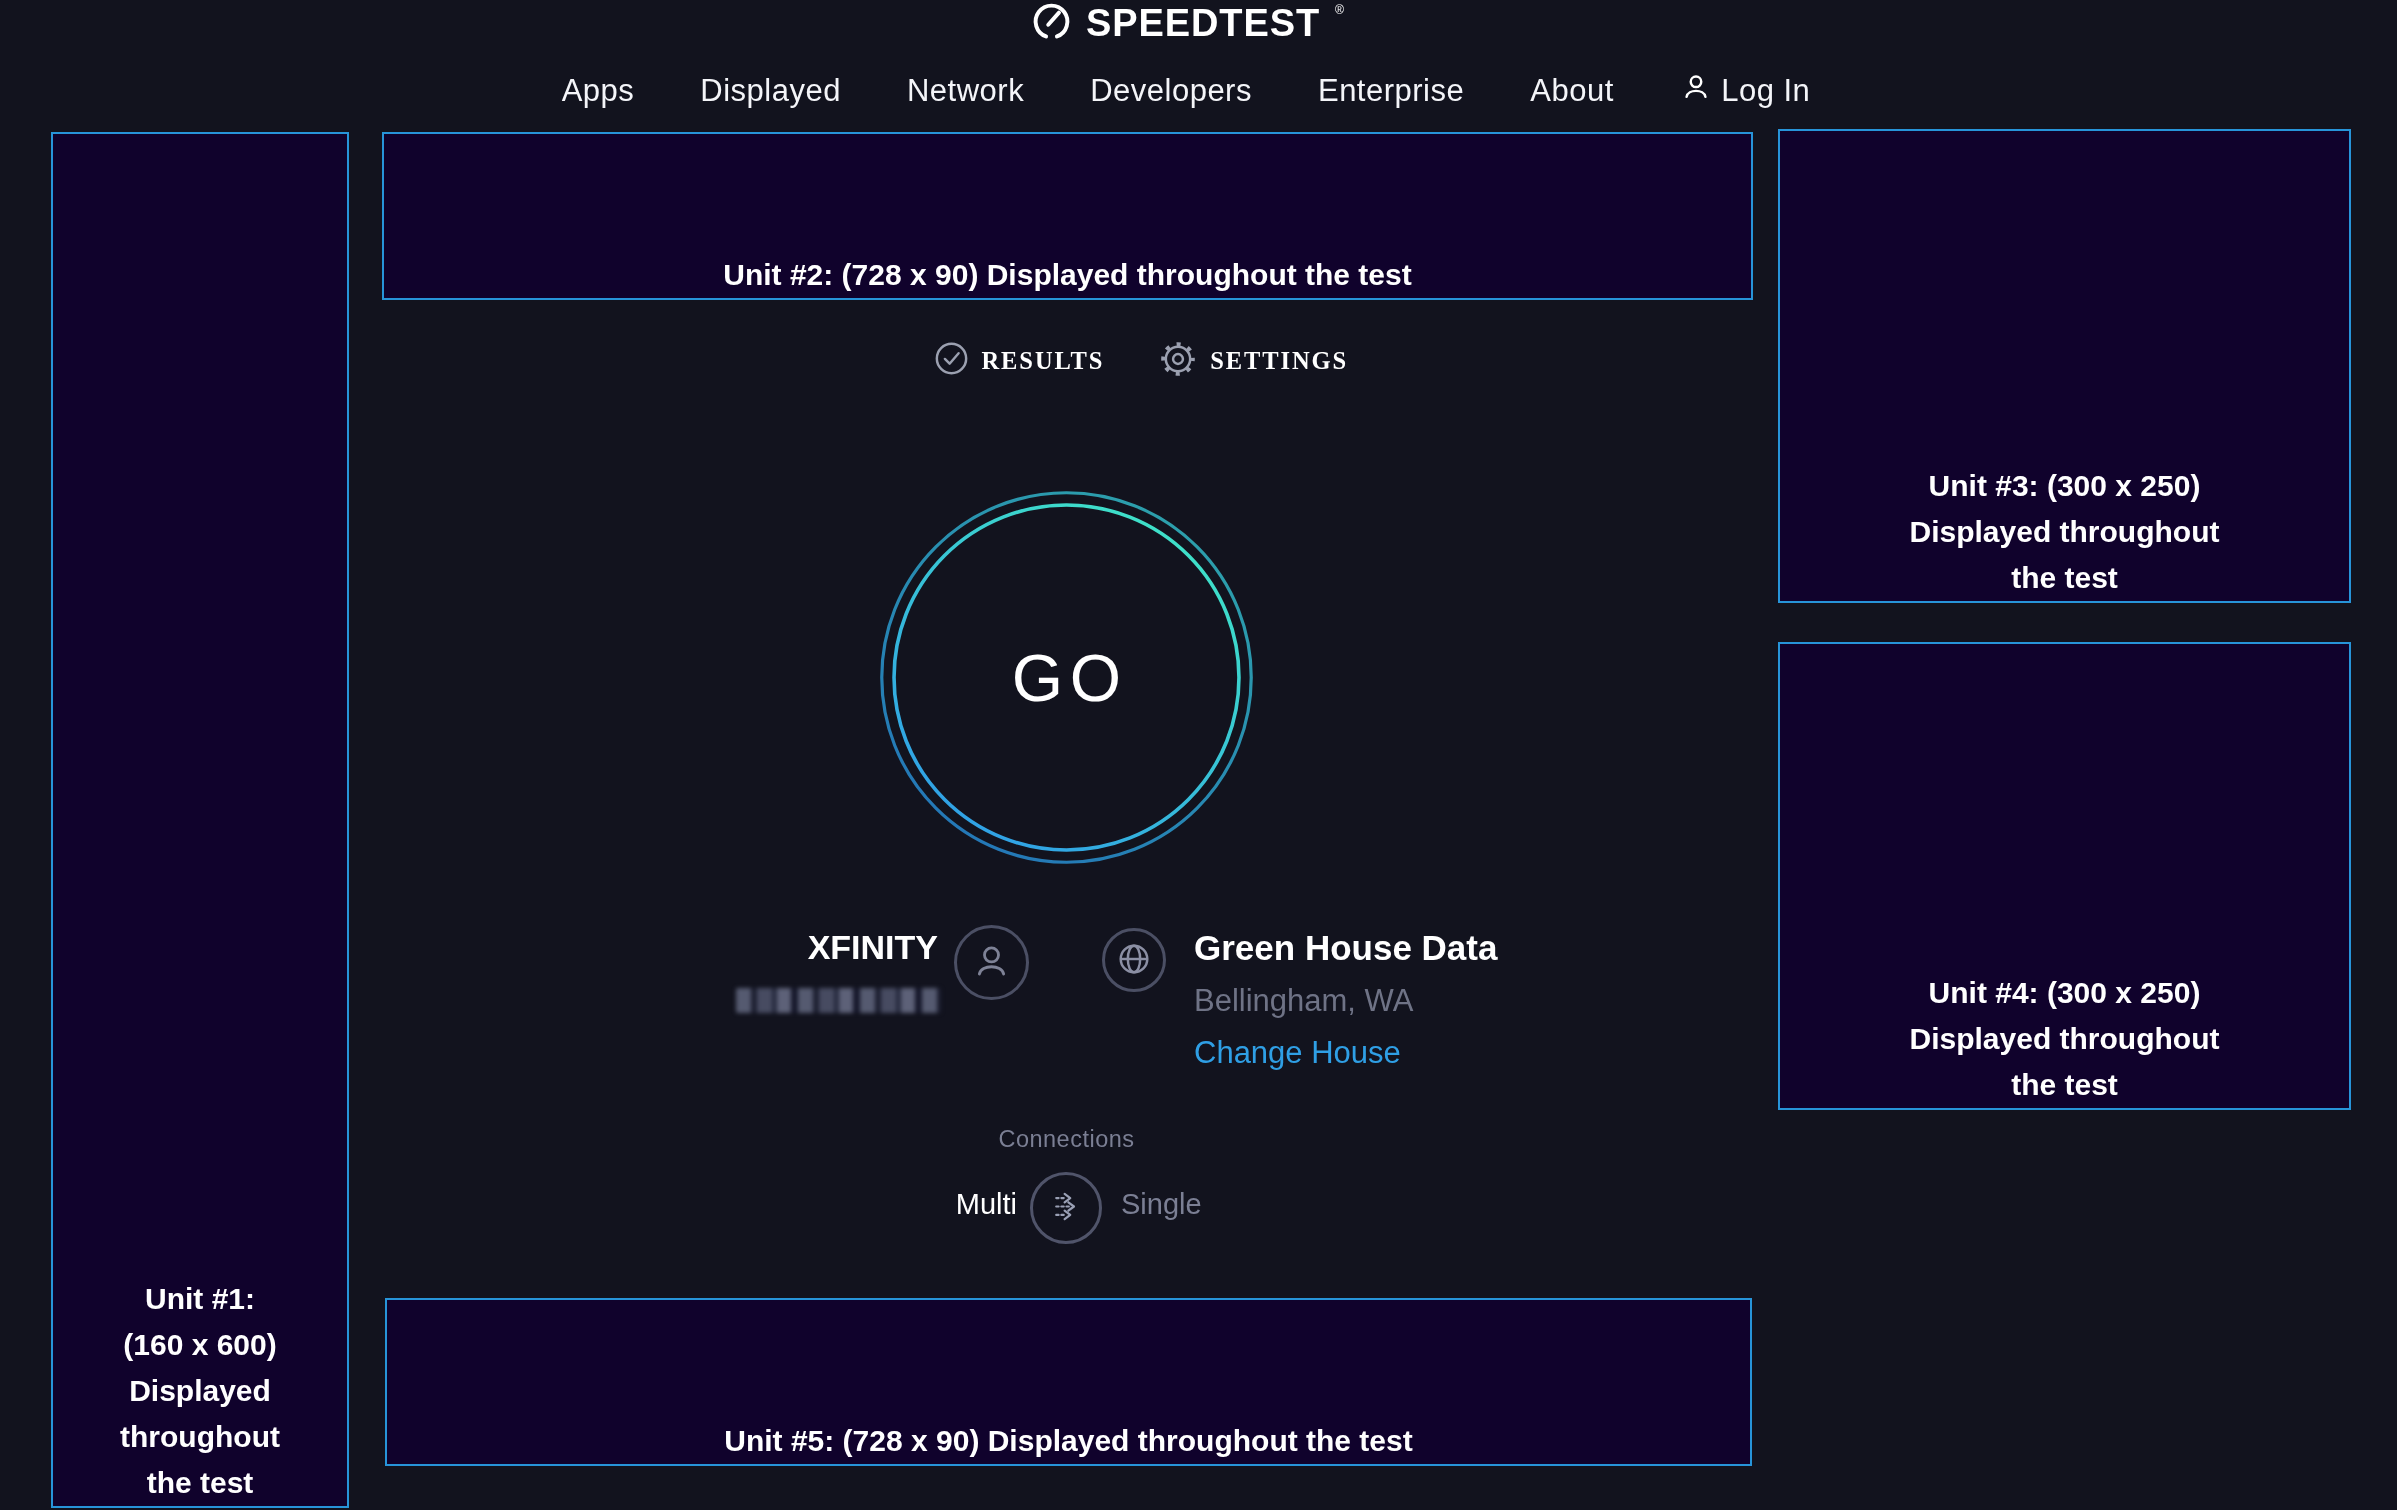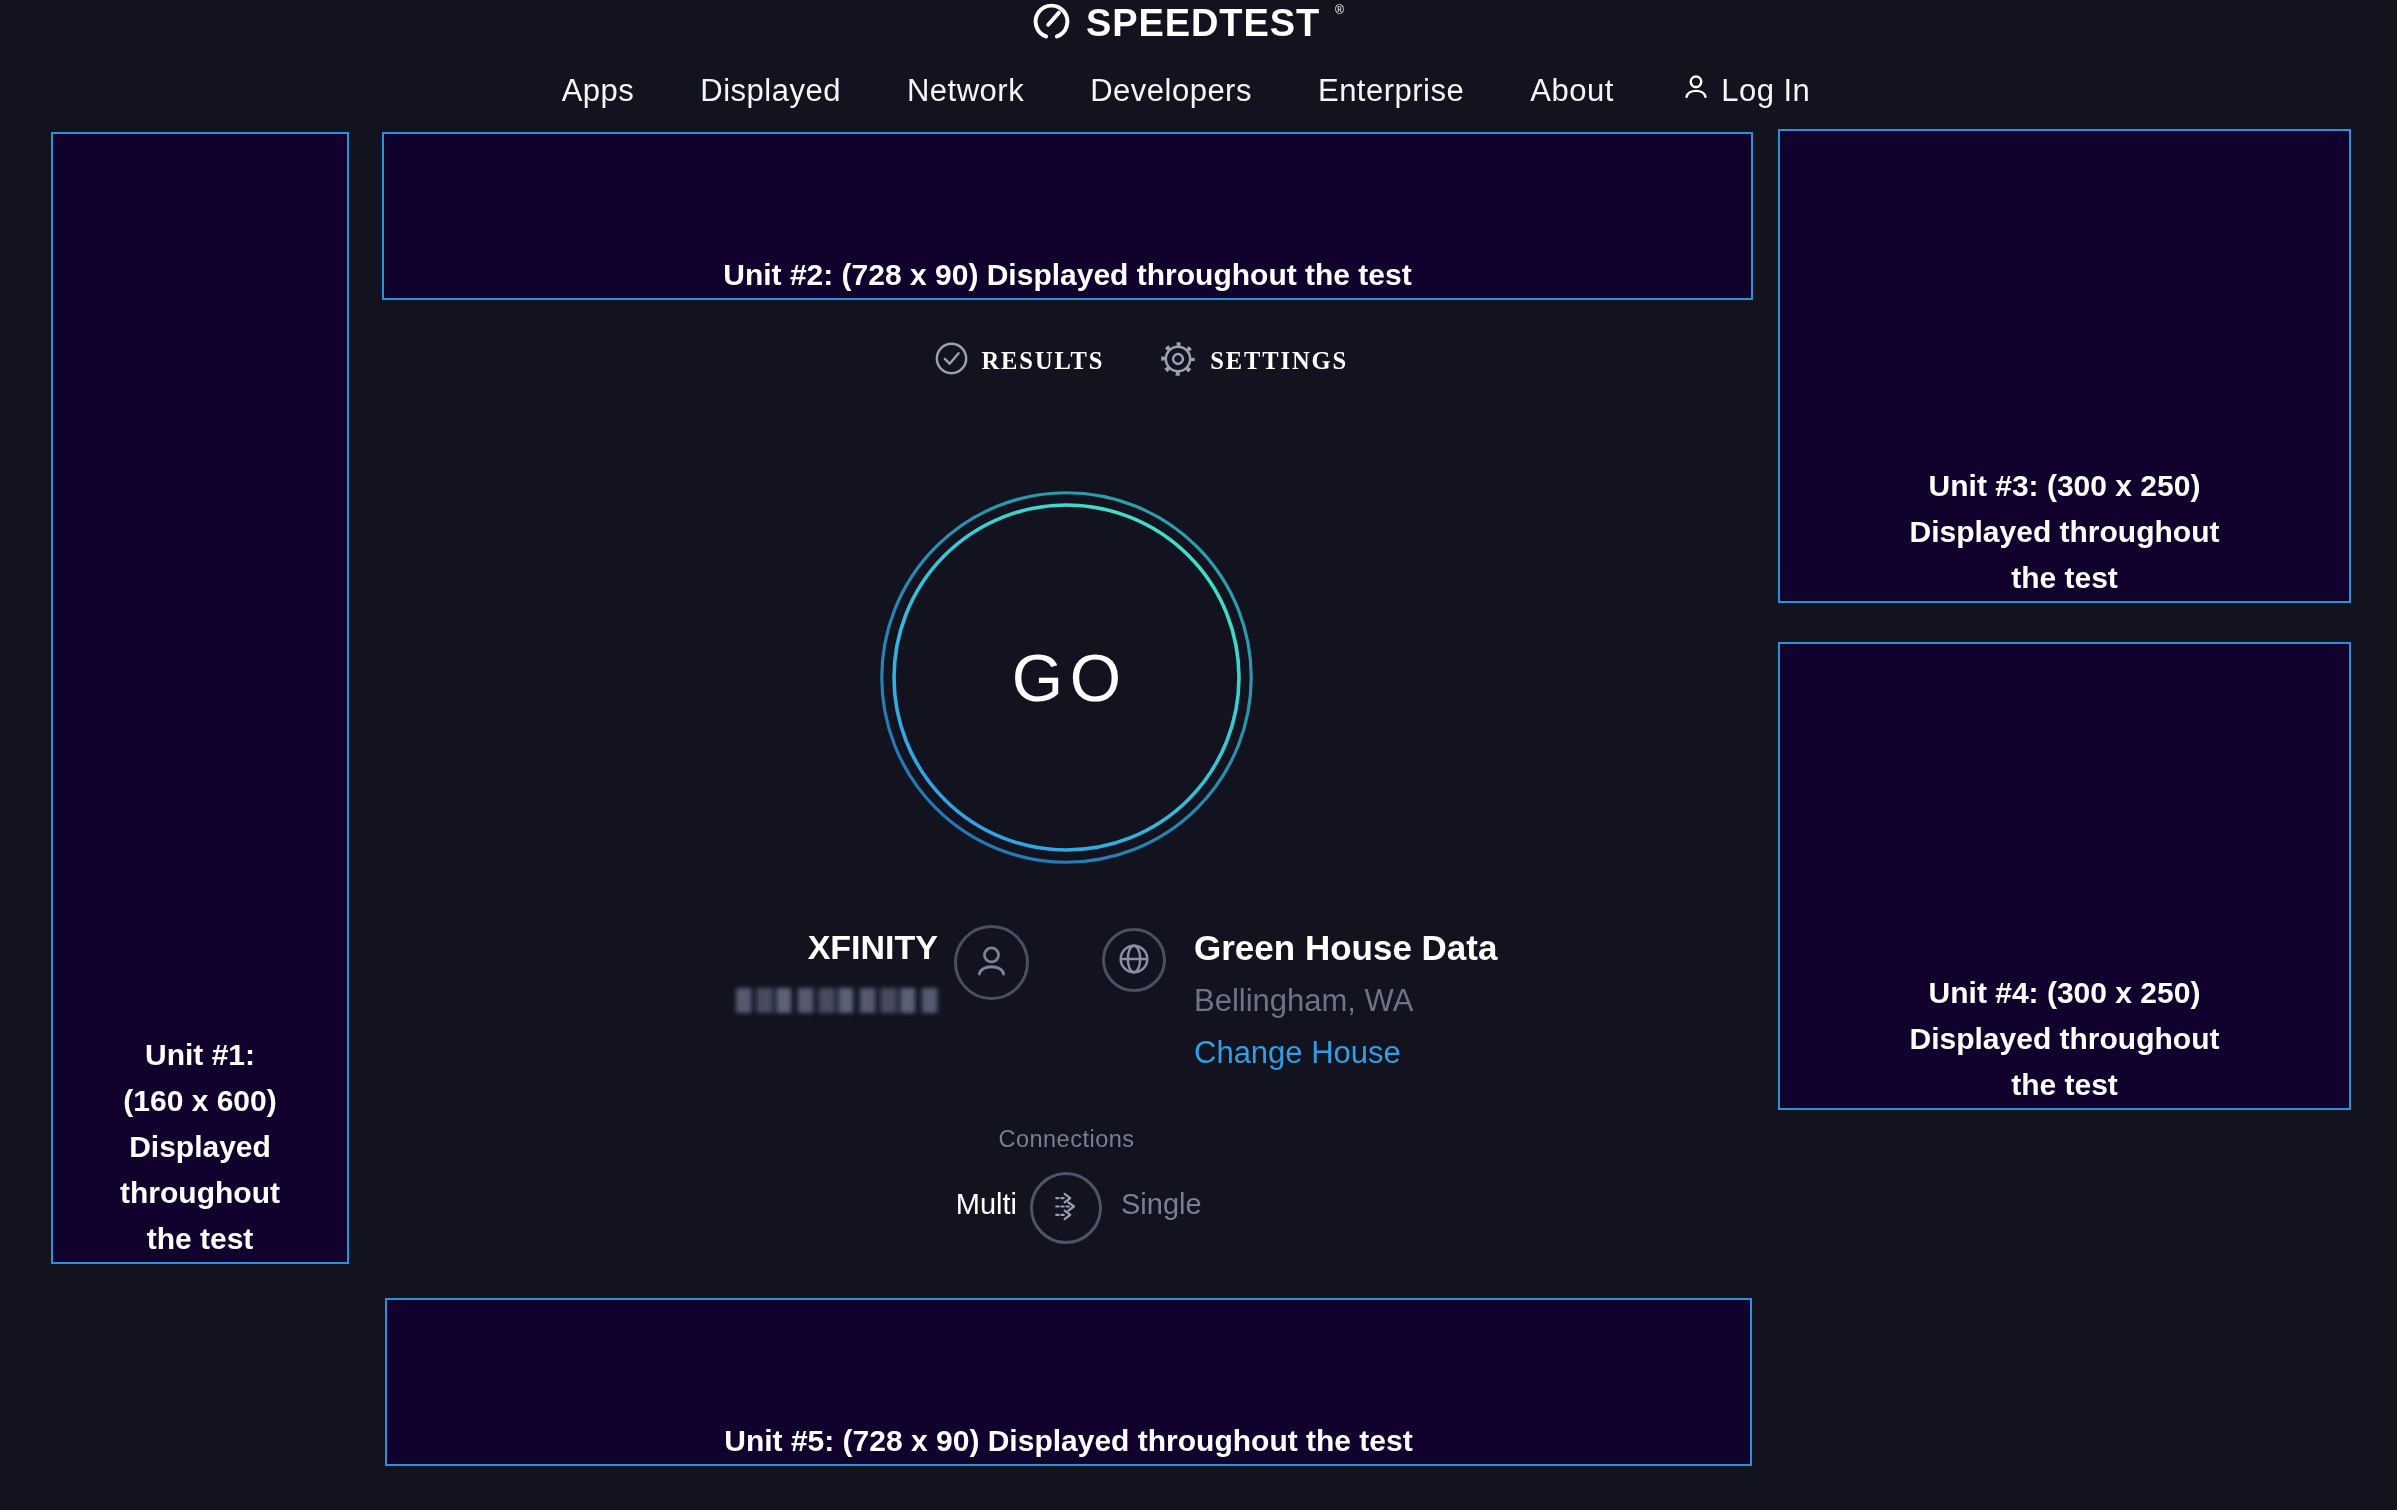--- a/index.html
+++ b/index.html
@@ -14,21 +14,21 @@
   .logo-text{font-size:38px;font-weight:bold;letter-spacing:0.9px;color:#fff;}
   .logo-mark{font-size:12.2px;vertical-align:top;position:relative;top:-13px;left:1.9px;color:#fff;}
   .nav{display:flex;align-items:center;gap:66px;}
   .nav a{color:#f4f5f9;text-decoration:none;font-size:31px;letter-spacing:0.5px;cursor:pointer;}
   .nav .login{display:flex;align-items:center;gap:9.4px;}
 
   
   .ad{position:absolute;background:#10022c;border:2.8px solid #2794d9;box-sizing:border-box;
       display:flex;align-items:flex-end;justify-content:center;text-align:center;
       font-size:30px;line-height:46px;color:#fff;white-space:pre-line;cursor:pointer;font-weight:bold;}
-  .ad1{left:51px;top:132px;width:298px;height:1132px;}
+  .ad1{left:51px;top:132px;width:298px;height:1376px;}
   .ad2{left:382px;top:132px;width:1371px;height:168px;}
   .ad3{left:1778px;top:129px;width:573px;height:474px;}
   .ad4{left:1778px;top:642px;width:573px;height:468px;}
   .ad5{left:385px;top:1298px;width:1367px;height:168px;}
 
   
   .tabs{position:absolute;left:783px;top:339px;width:565px;height:43px;
         display:flex;align-items:center;justify-content:flex-end;gap:55px;font-family:Liberation Serif, serif;}
   .tab{display:flex;align-items:center;gap:13px;cursor:pointer;}
   .tab-label{font-size:24.5px;font-weight:bold;letter-spacing:1.9px;color:#fff;}

